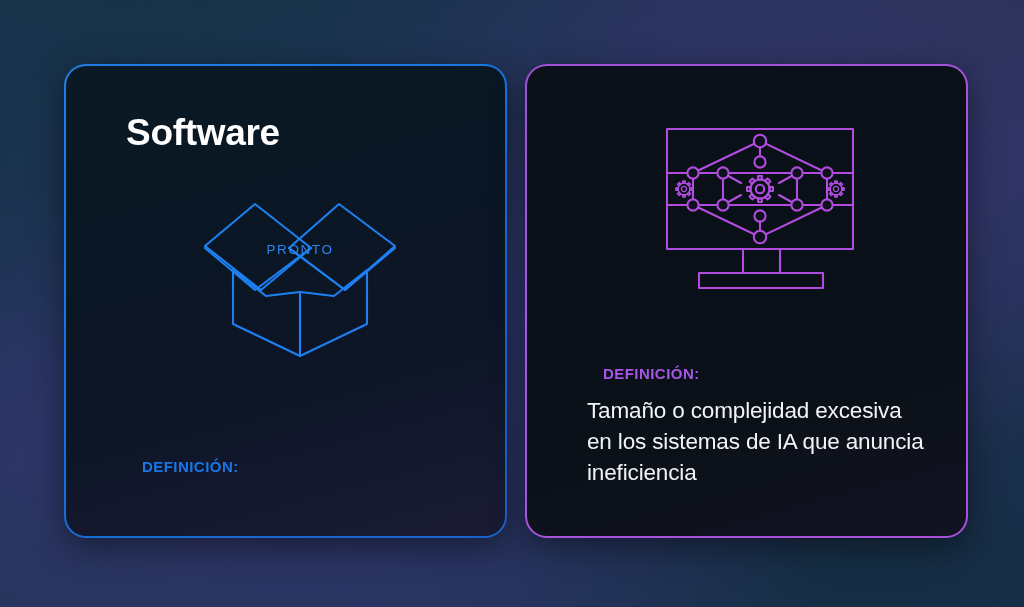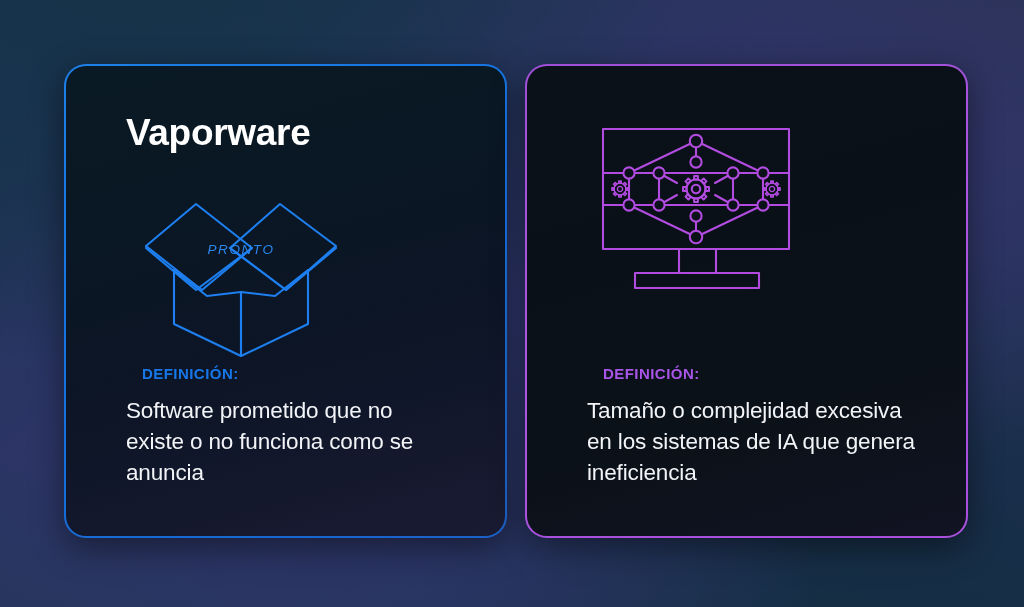--- a/index.html
+++ b/index.html
@@ -61,23 +61,22 @@
     color:#ffffff;
     line-height:1;
     margin-top:18px;
     white-space:nowrap;
   }
 
   .icon-wrap{
     flex:0 0 auto;
     height:190px;
     margin-top:20px;
-    display:flex; align-items:center; justify-content:flex-start;
+    display:flex; align-items:center; justify-content:center;
     padding-left:8px;
-    font-style:italic;
   }
   .icon-wrap svg{ display:block; overflow:visible; }
 
   .def-block{ margin-top:auto; padding-bottom:22px; }
   .def-label{
     font-size:15px;
     font-weight:bold;
     letter-spacing:.45px;
     margin-bottom:13px;
     margin-left:16px;
@@ -104,21 +103,21 @@
 <body>
 
 <div id="bg-layer"></div>
 <div id="bg-tint"></div>
 
 <div id="cards">
 
   <div class="card blue">
     <div class="card-inner">
 
-      <div class="card-title">Vaporware</div>
+      <div class="card-title">Software</div>
 
       <div class="icon-wrap">
         <svg width="215" height="185" viewBox="0 0 215 185">
           <g fill="none" stroke="#1d7ff0" stroke-width="2.1" stroke-linejoin="round" stroke-linecap="round">
 
             <path d="M12 72 L62 30 L118 74 L68 116 Z"></path>
 
             <path d="M96 74 L146 30 L202 72 L152 116 Z"></path>
 
             <path d="M12 72 L68 116 L118 74 L62 30 Z" opacity="0"></path>
@@ -132,21 +131,20 @@
             <path d="M174 96 L141 122 L107 118"></path>
 
             <path d="M107 118 L107 182"></path>
           </g>
           <text class="pronto-label" x="107" y="80" text-anchor="middle">PRONTO</text>
         </svg>
       </div>
 
       <div class="def-block">
         <div class="def-label">DEFINICIÓN:</div>
-        <div class="def-text">Software prometido que no existe o no funciona como se anuncia</div>
       </div>
 
     </div>
   </div>
 
   <div class="card purple">
     <div class="card-inner">
 
 
       <div class="icon-wrap">
@@ -230,19 +228,19 @@
               <circle cx="138" cy="84" r="5.6"></circle>
               <circle cx="101" cy="41" r="5.6"></circle>
               <circle cx="101" cy="95" r="5.6"></circle>
             </g>
           </g>
         </svg>
       </div>
 
       <div class="def-block">
         <div class="def-label">DEFINICIÓN:</div>
-        <div class="def-text">Tamaño o complejidad excesiva en los sistemas de IA que genera ineficiencia</div>
+        <div class="def-text">Tamaño o complejidad excesiva en los sistemas de IA que anuncia ineficiencia</div>
       </div>
 
     </div>
   </div>
 
 </div>
 
 </body></html>

